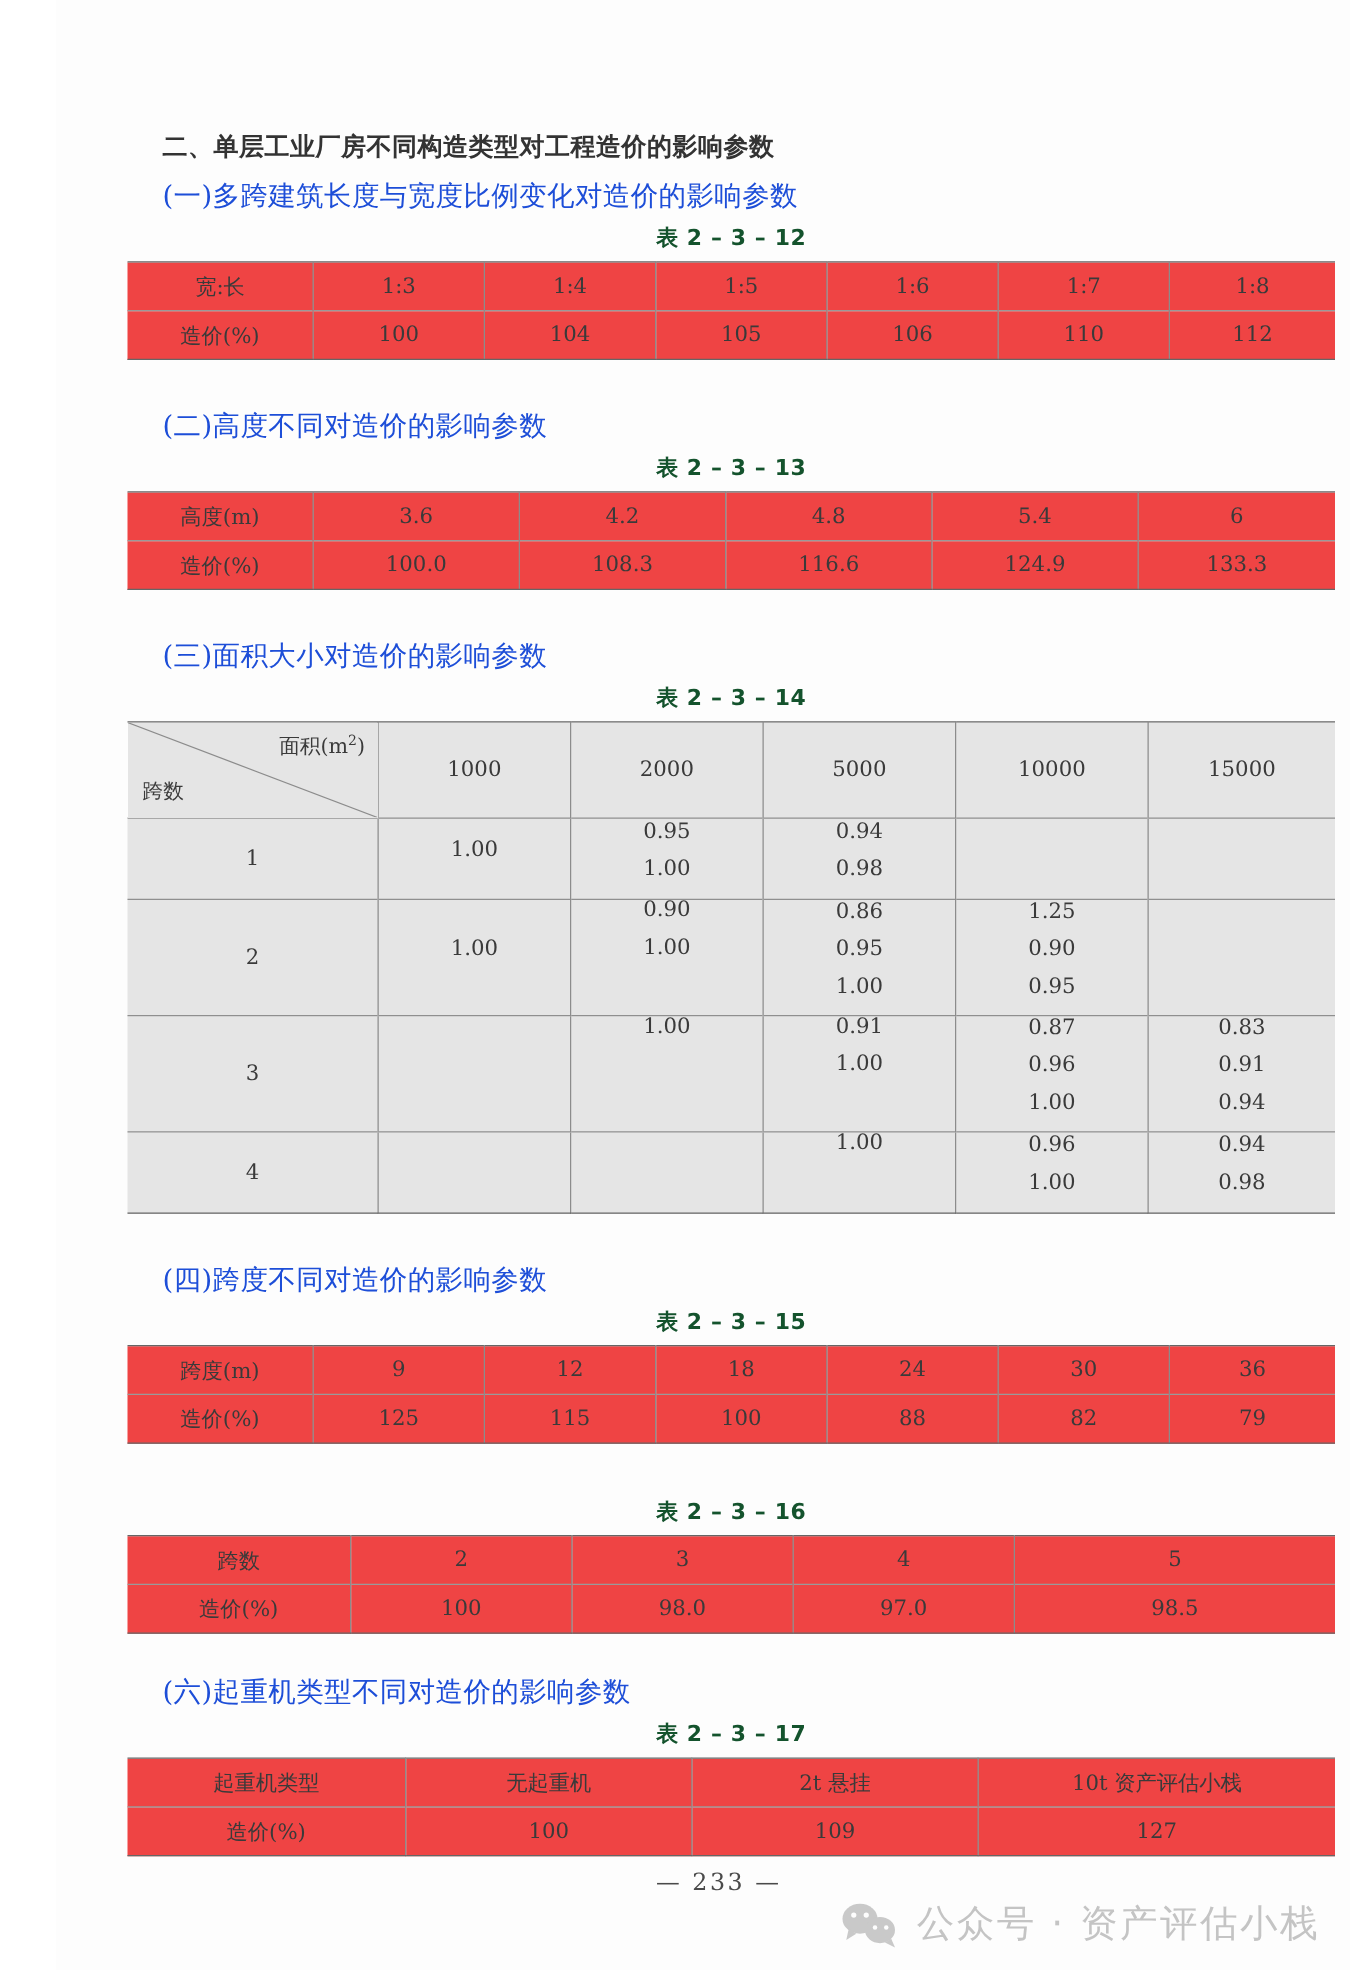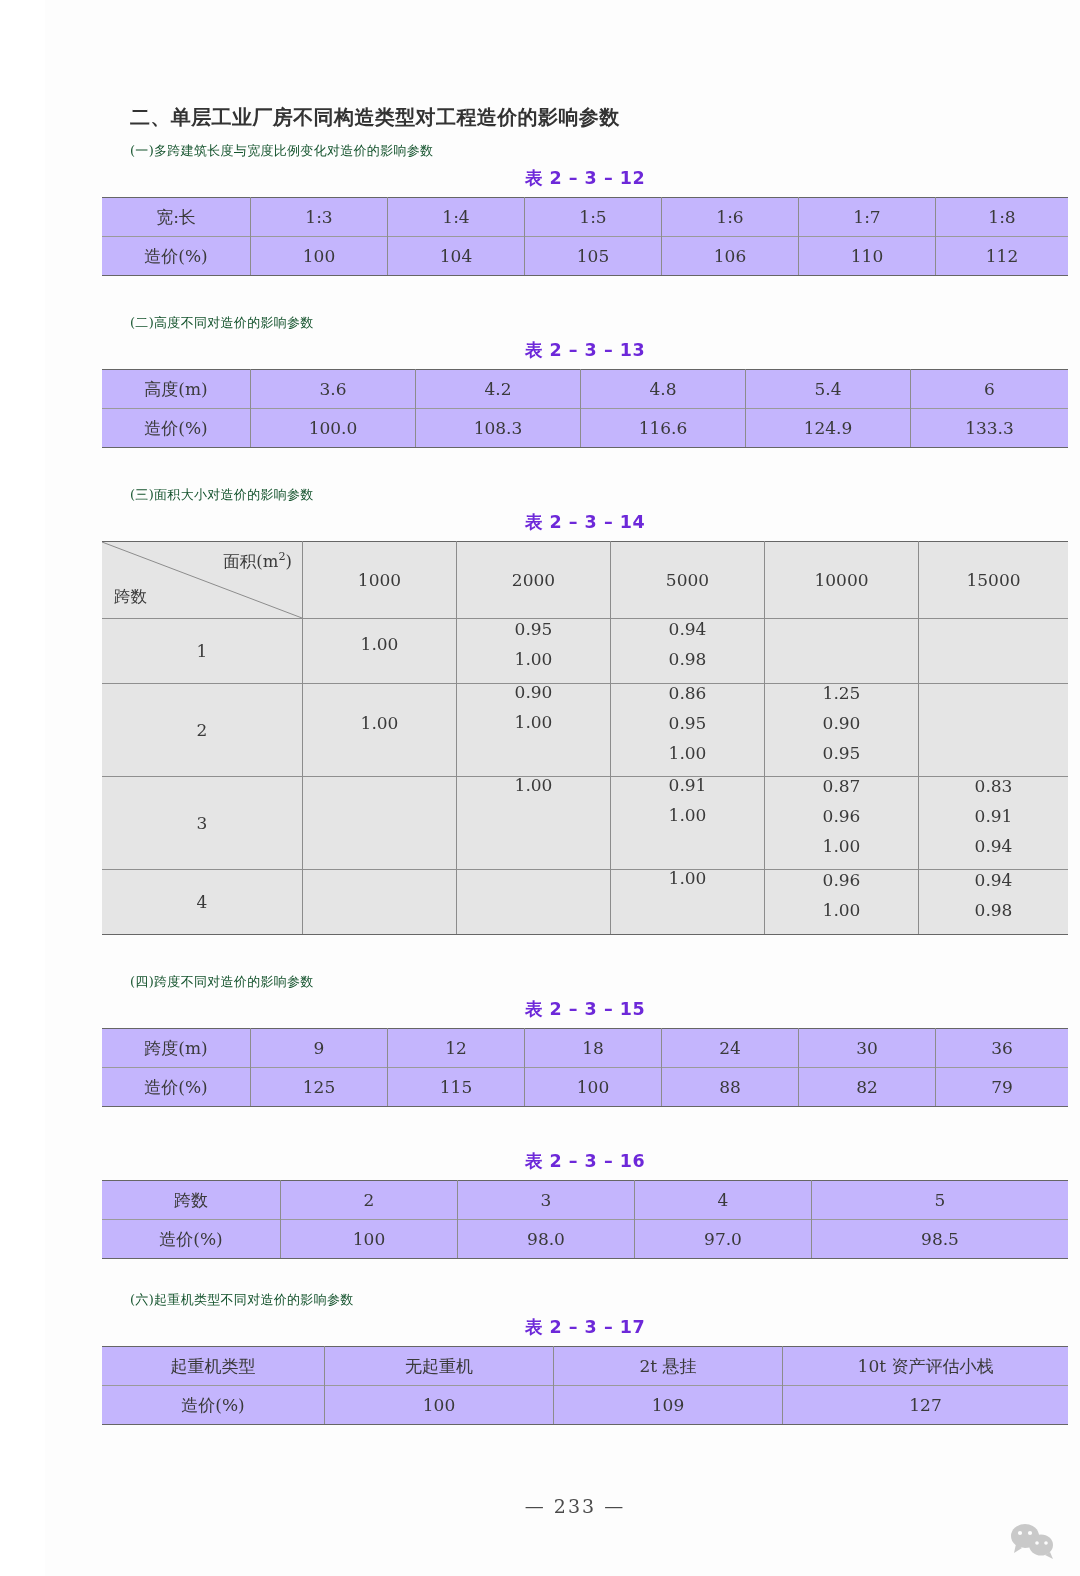--- a/index.html
+++ b/index.html
@@ -31,29 +31,29 @@
   
   .h-main {
     font-size: 20px;
     font-weight: bold;
     letter-spacing: 0.4px;
     color: #333333;
     margin: 0 0 11px 28px;
     font-family: "DejaVu Sans", "Liberation Sans", sans-serif;
   }
   .h-sub {
-    font-size: 13px;
-    color: #14532d;
+    font-size: 22px;
+    color: #1d4ed8;
     margin: 0 0 6px 28px;
     letter-spacing: 0.3px;
   }
   .tbl-caption {
     font-size: 17.5px;
     font-weight: bold;
-    color: #6d28d9;
+    color: #14532d;
     text-align: center;
     margin: 4px 0 7px 0;
     letter-spacing: 0.5px;
     font-family: "DejaVu Sans", "Liberation Sans", sans-serif;
   }
   .sec { margin-bottom: 0; }
   .gap-lg { height: 38px; }
   .gap-md { height: 32px; }
 
   
@@ -63,21 +63,21 @@
     table-layout: fixed;
     font-size: 17px;
     color: #3a3a3a;
   }
   table.doc td {
     border-left: 1px solid #8c8c8c;
     border-right: 1px solid #8c8c8c;
     text-align: center;
     vertical-align: middle;
     padding: 0;
-    background: #c4b5fd;
+    background: #ef4444;
   }
   table.doc tr.top-rule td { border-top: 1.6px solid #666; }
   table.doc tr.mid-rule td { border-top: 1px solid #9a9a9a; }
   table.doc tr.bot-rule td { border-bottom: 1.6px solid #666; }
   table.doc td.no-left { border-left: none; }
   table.doc td.no-right { border-right: none; }
 
   
   .simple td { height: 38px; }
 
@@ -445,14 +445,15 @@
     <svg class="wechat-icon" width="46" height="38" viewBox="0 0 46 38">
       <ellipse cx="15" cy="14" rx="14" ry="12" fill="#c9c9c9"></ellipse>
       <polygon points="6,22 4,31 12,26" fill="#c9c9c9"></polygon>
       <circle cx="10" cy="11" r="2.1" fill="#fdfdfd"></circle>
       <circle cx="20" cy="11" r="2.1" fill="#fdfdfd"></circle>
       <ellipse cx="31" cy="23" rx="12" ry="10.5" fill="#c9c9c9"></ellipse>
       <polygon points="40,30 43,37 35,33" fill="#c9c9c9"></polygon>
       <circle cx="27" cy="21" r="1.8" fill="#fdfdfd"></circle>
       <circle cx="36" cy="21" r="1.8" fill="#fdfdfd"></circle>
     </svg>
+    <span>公众号 · 资产评估小栈</span>
   </div>
 </div>
 
 </body></html>

